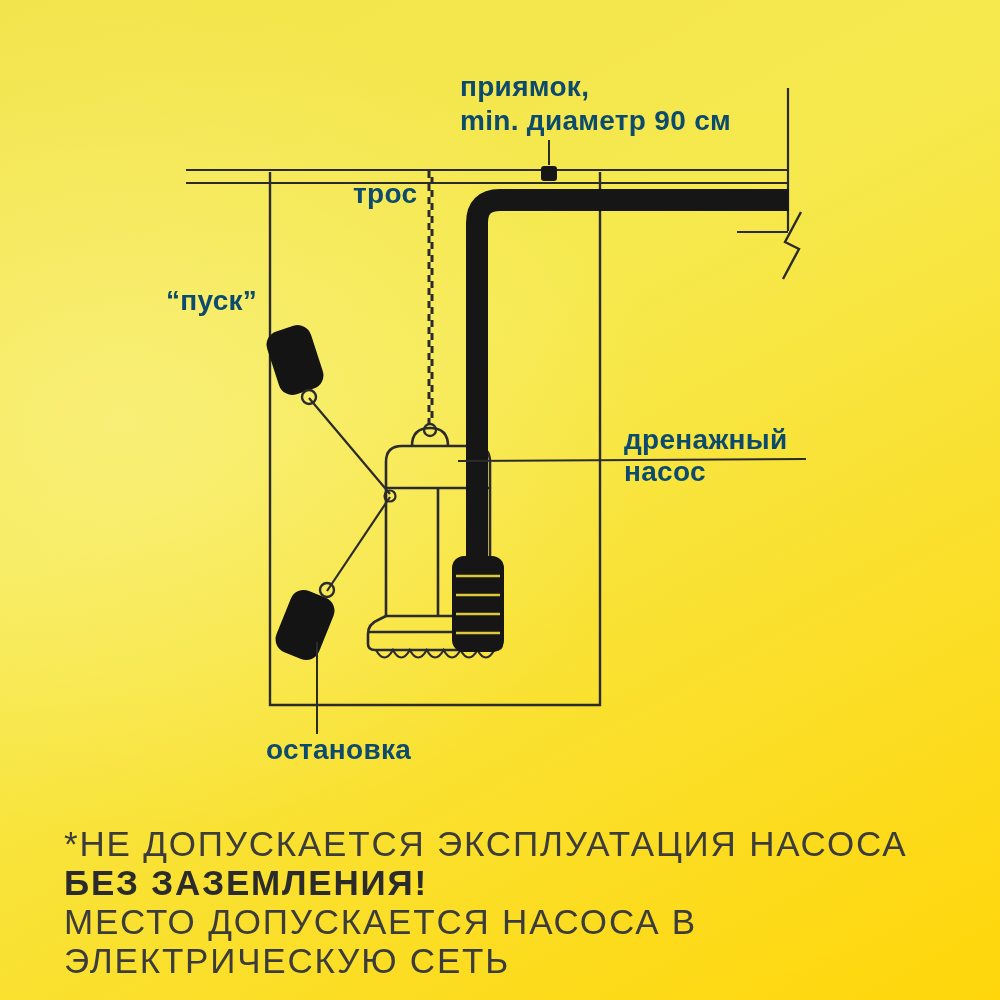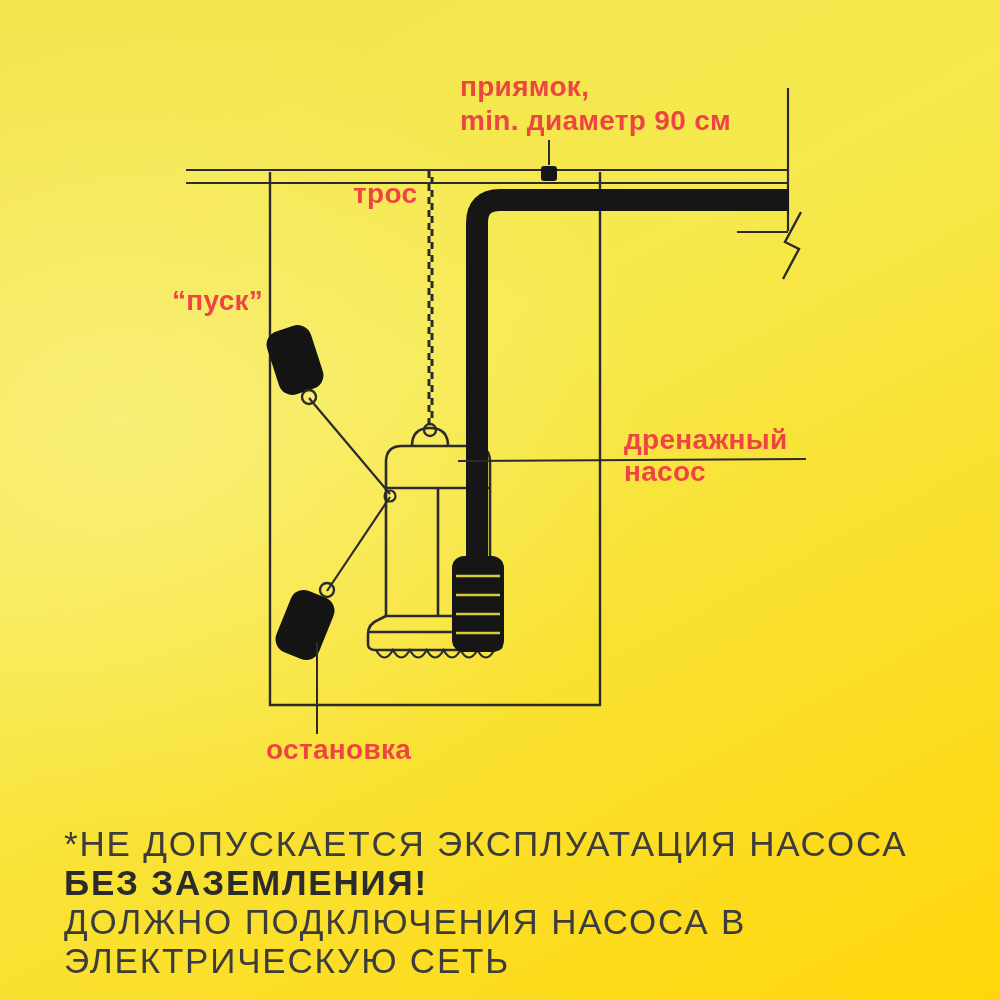--- a/index.html
+++ b/index.html
@@ -6,26 +6,26 @@
   body{
     width:1000px;height:1000px;overflow:hidden;
     font-family:"Liberation Sans","DejaVu Sans",sans-serif;
     background:
       radial-gradient(90% 70% at 12% 42%, rgba(255,249,180,0.40) 0%, rgba(255,249,180,0) 60%),
       linear-gradient(152deg, #f2e44c 0%, #f6e94e 38%, #ffd60a 100%);
   }
   .stage{position:relative;width:1000px;height:1000px;}
   .stage svg{position:absolute;left:0;top:0;}
   .lbl{
-    position:absolute;color:#ef4444;font-weight:600;font-size:28px;line-height:34px;
+    position:absolute;color:#0c4a6e;font-weight:600;font-size:28px;line-height:34px;
     letter-spacing:.3px;white-space:nowrap;
   }
   .lbl.pit{left:460px;top:70px;}
   .lbl.rope{left:353px;top:177px;}
-  .lbl.start{left:172px;top:284px;text-align:center;}
+  .lbl.start{left:166px;top:284px;text-align:center;}
   .lbl.pump{left:624px;top:424px;line-height:32px;}
   .lbl.stop{left:266px;top:733px;}
   .footnote{
     position:absolute;left:64px;top:824px;width:900px;
     color:#3c3c3c;font-size:35px;line-height:39px;font-weight:500;letter-spacing:1.8px;
   }
   .footnote p{margin:0;}
   .footnote strong{font-weight:700;color:#2b2b2b;}
 </style>
 </head>
@@ -125,16 +125,16 @@
 
   <div class="lbl stop">остановка</div>
 
   <div class="lbl pump">
     <div>дренажный</div>
     <div>насос</div>
   </div>
 
   <div class="footnote">
     <p><span>*НЕ ДОПУСКАЕТСЯ ЭКСПЛУАТАЦИЯ НАСОСА </span><strong>БЕЗ ЗАЗЕМЛЕНИЯ!</strong></p>
-    <p>ДОЛЖНО ПОДКЛЮЧЕНИЯ НАСОСА В ЭЛЕКТРИЧЕСКУЮ СЕТЬ</p>
+    <p>МЕСТО ДОПУСКАЕТСЯ НАСОСА В ЭЛЕКТРИЧЕСКУЮ СЕТЬ</p>
   </div>
 
 </div>
 
 </body></html>

